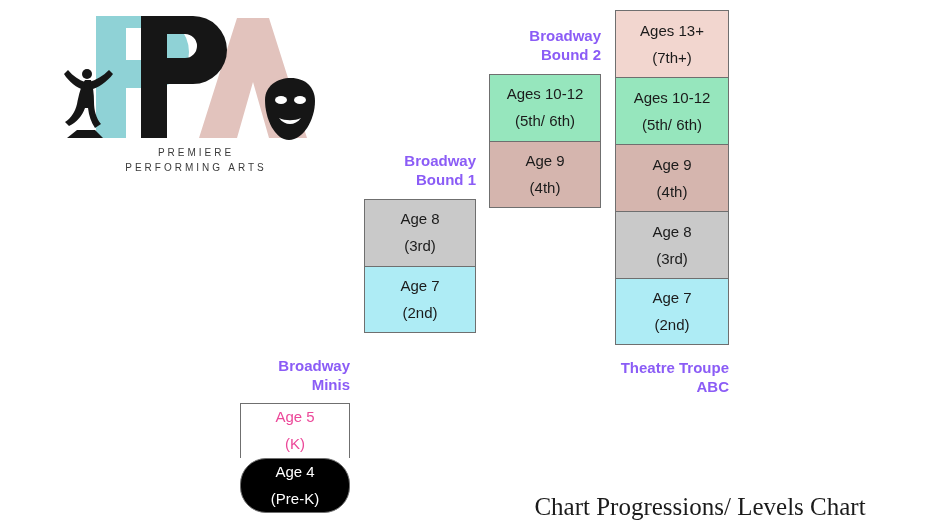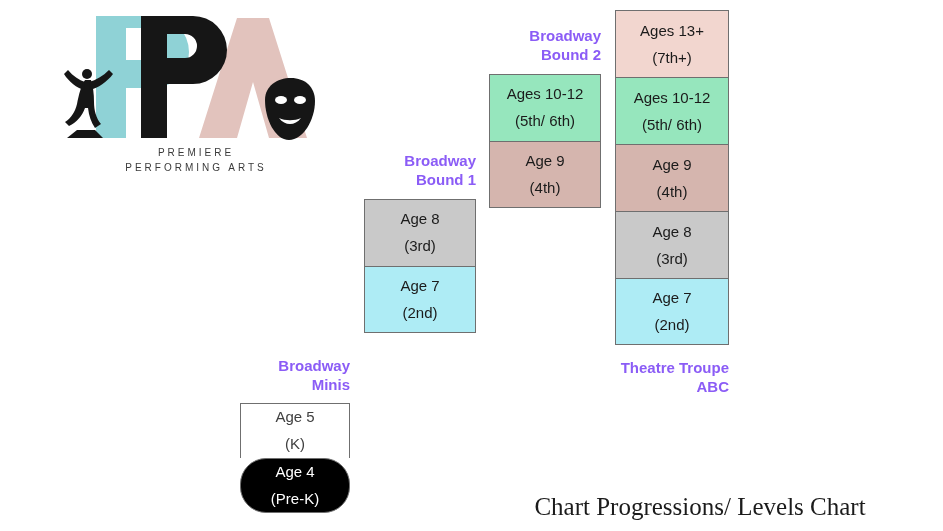--- a/index.html
+++ b/index.html
@@ -114,21 +114,21 @@
 
     <text x="155" y="148" font-family="Liberation Sans, sans-serif" font-size="10" letter-spacing="3" fill="#3a3a3a" text-anchor="middle">PREMIERE</text>
     <text x="155" y="163" font-family="Liberation Sans, sans-serif" font-size="10" letter-spacing="3" fill="#3a3a3a" text-anchor="middle">PERFORMING ARTS</text>
   </svg>
 </div>
 
 <div class="column" style="left:240px; top:357px; width:110px;">
   <div class="col-label">Broadway
 Minis</div>
   <div class="stack" style="margin-top:8px;">
-    <div class="cell" style="height:55px; background:#ffffff; color:#404040;">
+    <div class="cell" style="height:55px; background:#ffffff; color:#ec4899;">
       <span class="l1">Age 5</span>
       <span class="l2">(K)</span>
     </div>
     <div class="cell" style="height:55px; background:#000000; color:#ffffff;border-radius:26px;">
       <span class="l1">Age 4</span>
       <span class="l2">(Pre-K)</span>
     </div>
   </div>
 </div>
 

